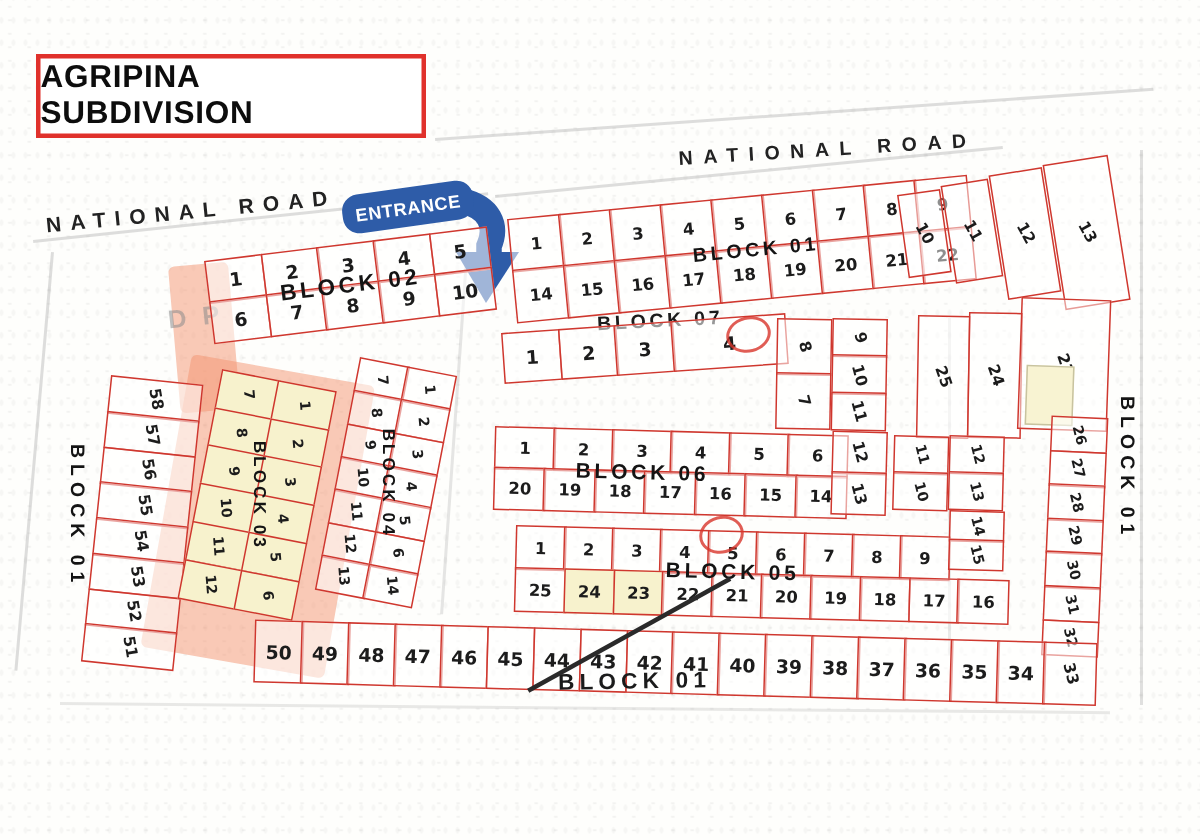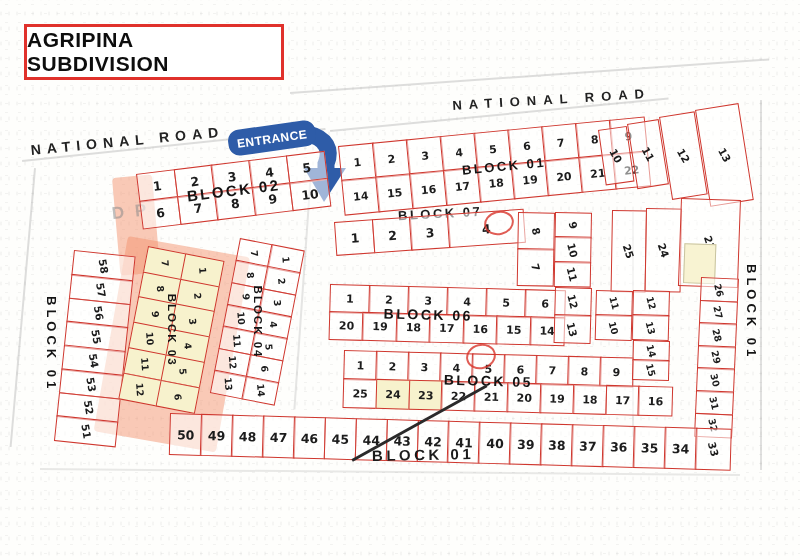--- a/index.html
+++ b/index.html
@@ -7,21 +7,21 @@
     position:relative;width:800px;height:560px;overflow:hidden;
     background:
       radial-gradient(rgba(40,40,40,.055) 1px, transparent 1.3px),
       radial-gradient(rgba(40,40,40,.04) 1px, transparent 1.3px),
       #fefefc;
     background-size:13px 9px, 8px 15px;
     background-position:0 0, 5px 6px;
     font-family:"Liberation Sans",sans-serif;color:#1b1b1b;
   }
   .gline{position:absolute;background:#9a9a9a;opacity:.33;height:1.5px;transform-origin:left top;}
-  .title-box{position:absolute;left:24px;top:24px;width:254px;height:50px;border:3px solid #e0312b;
+  .title-box{position:absolute;left:24px;top:36px;width:254px;height:50px;border:3px solid #e0312b;
     background:#fff;display:flex;align-items:center;justify-content:center;}
   .title-box span{font-weight:bold;font-size:21px;letter-spacing:.5px;color:#0d0d0d;}
   .road{position:absolute;font-weight:bold;font-size:14px;letter-spacing:6px;color:#222;
     transform-origin:left top;white-space:nowrap;}
   .road.right{font-size:13px;letter-spacing:7px;}
   .pink{position:absolute;background:rgba(243,148,112,.5);transform-origin:left top;border-radius:4px;}
   .blk{position:absolute;transform-origin:left top;}
   .lrow{display:flex;}
   .lrow + .lrow{margin-top:-1.8px;}
   .lcol{display:flex;flex-direction:column;}

